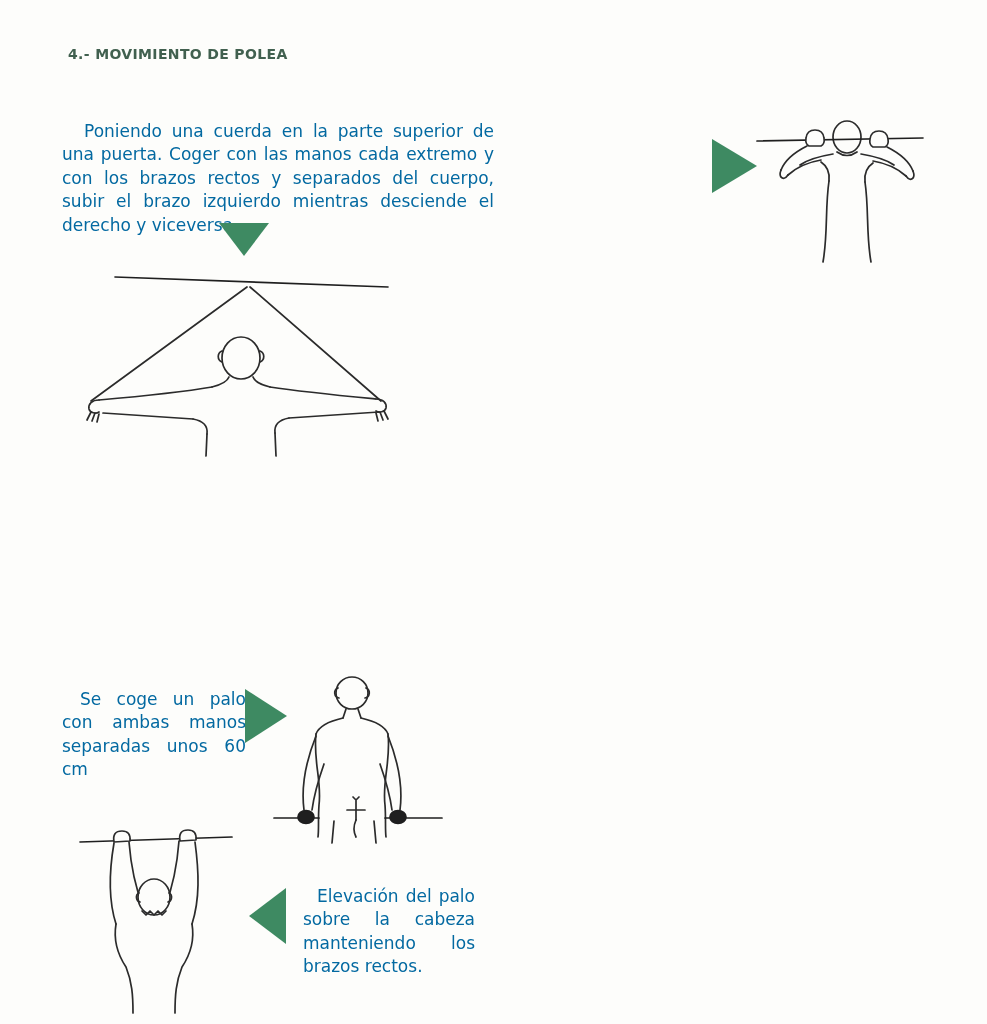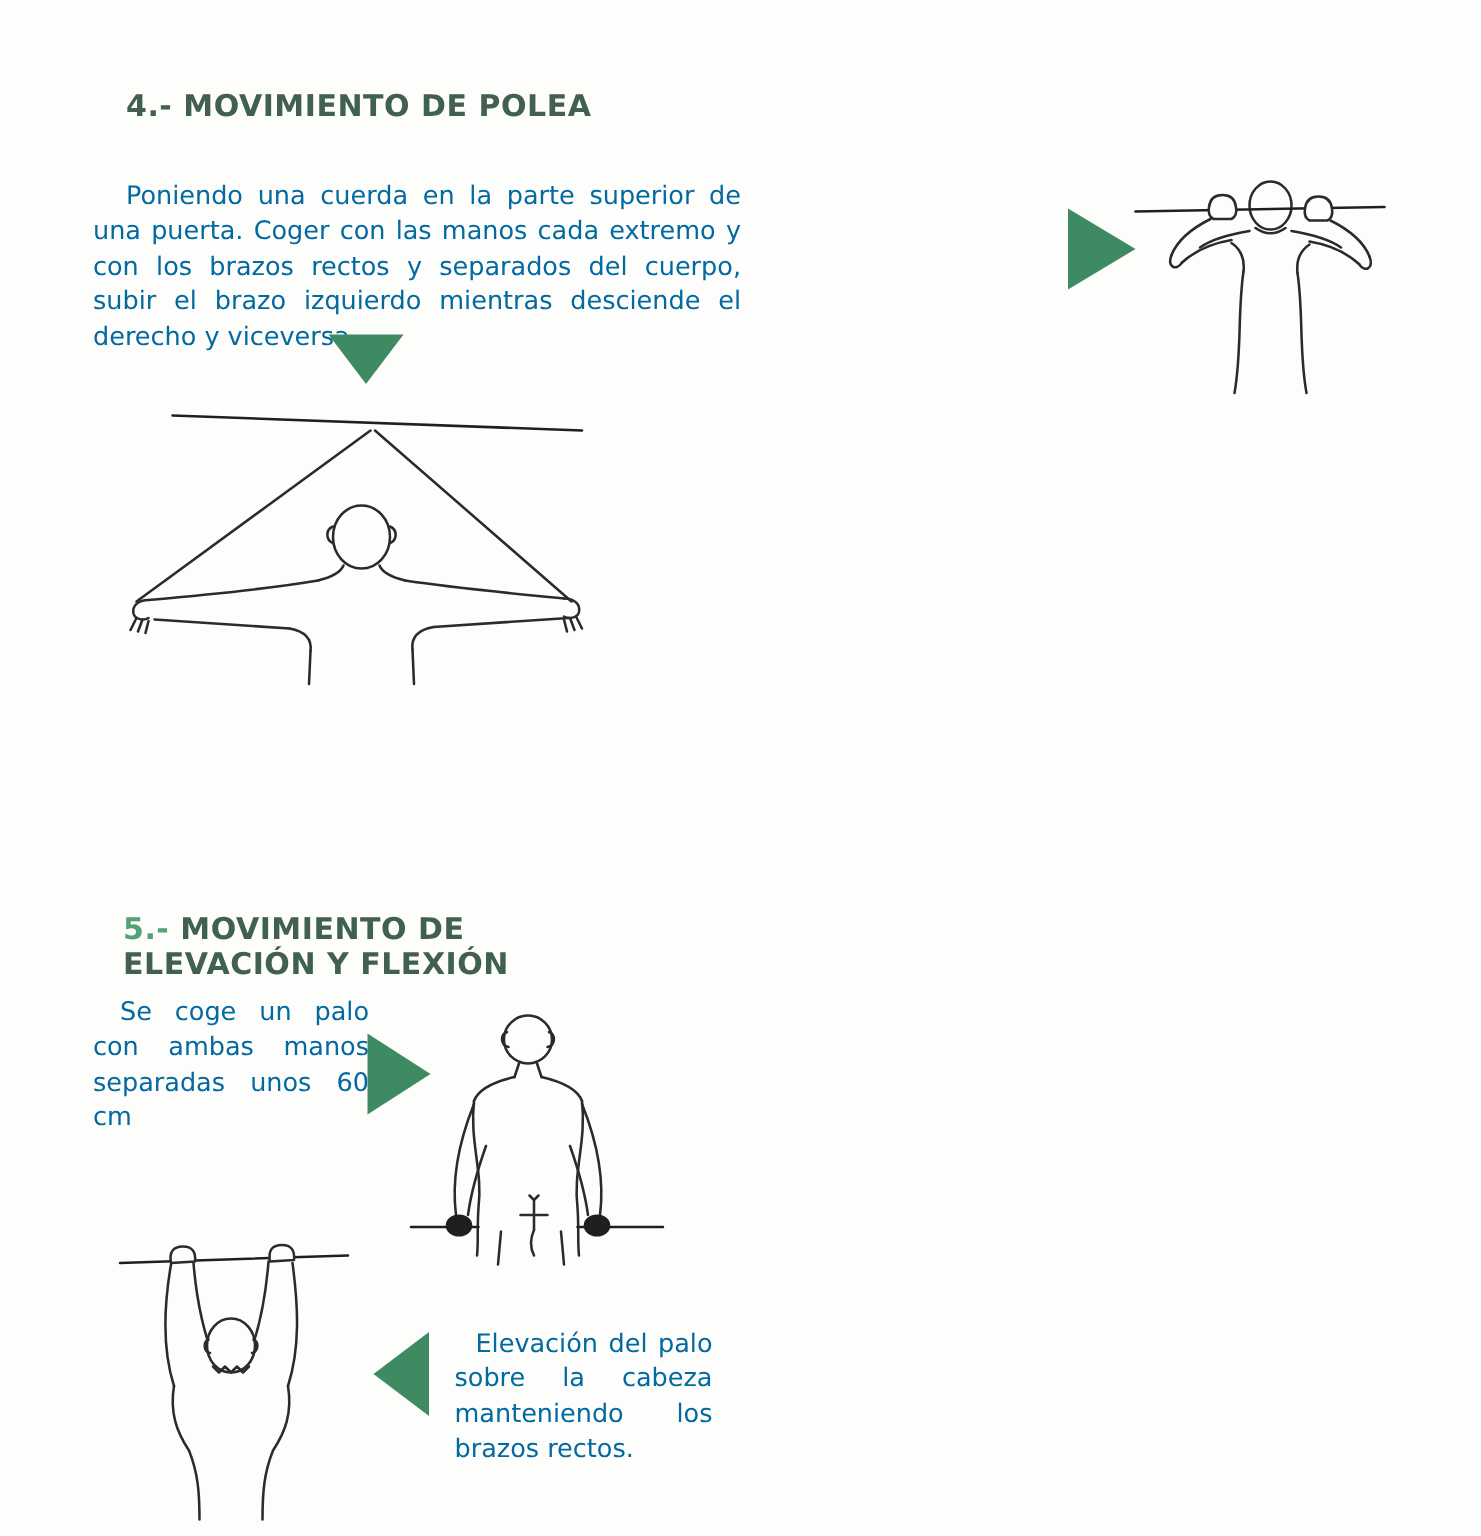--- a/index.html
+++ b/index.html
@@ -3,36 +3,36 @@
 <meta charset="utf-8">
 <style>
   html,body { margin:0; padding:0; background:#ffffff; }
   .page {
     position:relative; width:987px; height:1024px;
     background:#fdfdfb; overflow:hidden;
     font-family:"DejaVu Sans","Liberation Sans",sans-serif;
     color:#3d4340;
   }
   .heading {
-    position:absolute; margin:16px;
-    font-size:20px; font-weight:bold; letter-spacing:.35px;
+    position:absolute; margin:0;
+    font-size:14px; font-weight:bold; letter-spacing:.35px;
     line-height:23px; color:#41604f;
   }
   #h4 { left:68px; top:43px; width:420px; }
   #h5 { left:66px; top:592px; width:352px; }
   .hnum5 { color:#56a075; }
   .body {
     position:absolute; margin:0;
     font-size:17px; line-height:23.4px; text-align:justify;
     color:#0369a1;
   }
   #p-intro   { left:62px;  top:120px; width:432px; text-indent:22px; }
   #p-flexion { left:534px; top:126px; width:176px; text-indent:18px; }
   #p-follow  { left:533px; top:299px; width:454px; text-align:left; }
-  #p-grab    { left:62px;  top:664px; width:184px; text-indent:18px; }
+  #p-grab    { left:62px;  top:688px; width:184px; text-indent:18px; }
   #p-elev    { left:303px; top:871px; width:172px; text-indent:14px;margin-top:14px; }
   .tri { position:absolute; width:0; height:0; }
   #tri-down {
     left:219px; top:223px;
     border-left:25px solid transparent; border-right:25px solid transparent;
     border-top:33px solid #3e8a62;
   }
   #tri-right-1 {
     left:712px; top:139px;
     border-top:27px solid transparent; border-bottom:27px solid transparent;
@@ -120,21 +120,20 @@
       <path d="M160 67 c3 8 -3 11 -7 5"></path>
       <path d="M153 72 C 143 63, 132 59, 120 57"></path>
       <path d="M68 58 C 74 62, 77 68, 76 77"></path>
       <path d="M120 59 C 114 63, 111 69, 112 78"></path>
       <path d="M76 77 C 72 104, 75 130, 70 158"></path>
       <path d="M112 78 C 116 105, 113 131, 118 158"></path>
     </g>
   </svg>
 
 
-  <h2 class="heading" id="h5"><span class="hnum5">5.-</span> <span>MOVIMIENTO DE ELEVACIÓN Y FLEXIÓN</span></h2>
 
   <p class="body" id="p-grab">Se coge un palo con ambas manos separadas unos 60 cm</p>
 
   <div class="tri" id="tri-right-2"></div>
 
   <svg class="fig" id="figC" width="200" height="178" viewBox="0 0 200 178">
     <g>
       <circle class="fillbg" cx="80" cy="24" r="16"></circle>
       <path d="M66 19 c-5 2 -4 9 1 10"></path>
       <path d="M94 19 c5 2 4 9 -1 10"></path>

